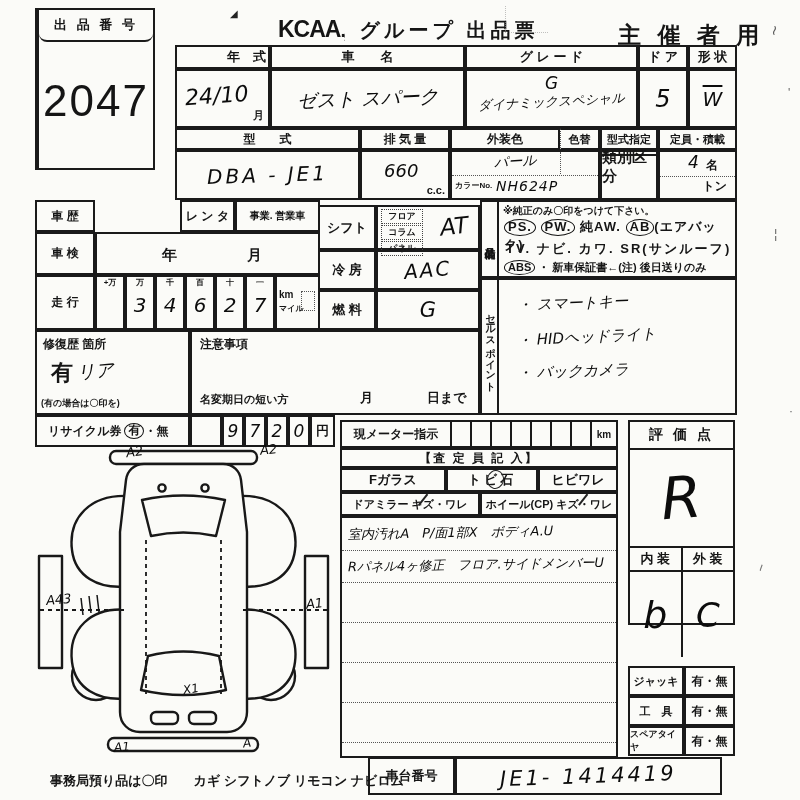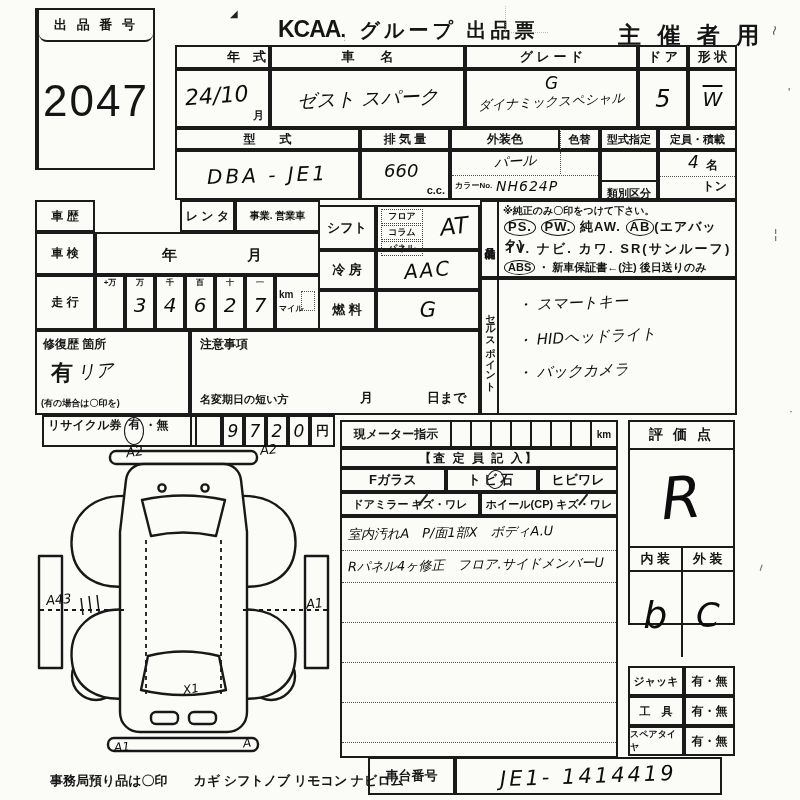--- a/index.html
+++ b/index.html
@@ -73,21 +73,21 @@
     <span class="abs" style="right:3px;bottom:2px;font-size:11px;font-weight:bold;">c.c.</span>
   </div>
   <div class="cell" style="left:450px;top:150px;width:150px;height:50px;">
     <div class="dot-v" style="left:108px;top:0;height:22px;"></div>
     <div class="dot-h" style="left:0;top:23px;width:146px;"></div>
     <span class="hw abs" style="left:42px;top:1px;font-size:14px;transform:rotate(-4deg);">パール</span>
     <span class="abs" style="left:3px;top:28px;font-size:8px;font-weight:bold;">カラーNo.</span>
     <span class="hw abs" style="left:44px;top:26px;font-size:14px;letter-spacing:1px;">NH624P</span>
   </div>
   <div class="cell" style="left:600px;top:150px;width:58px;height:50px;">
-    <div class="hdr" style="height:22px;font-size:11px;margin-top:28px;border-top:2px solid #1a1a1a;">類別区分</div>
+    <div class="hdr" style="height:22px;font-size:15px;margin-top:2px;border-top:2px solid #1a1a1a;">類別区分</div>
   </div>
   <div class="cell" style="left:658px;top:150px;width:79px;height:50px;">
     <div class="dot-h" style="left:0;top:24px;width:75px;"></div>
     <span class="hw abs" style="left:28px;top:0px;font-size:17px;">4</span>
     <span class="abs" style="left:46px;top:5px;font-size:12px;font-weight:bold;">名</span>
     <span class="abs" style="right:8px;bottom:3px;font-size:12px;font-weight:bold;">トン</span>
   </div>
 
   <div class="cell hdr" style="left:35px;top:200px;width:60px;height:32px;font-size:12px;">車 歴</div>
   <div class="cell hdr" style="left:180px;top:200px;width:55px;height:32px;font-size:12px;">レ ン タ</div>
@@ -137,21 +137,21 @@
     <div class="abs" style="left:4px;bottom:3px;font-size:9px;font-weight:bold;">(有の場合は〇印を)</div>
   </div>
 
   <div class="cell" style="left:190px;top:330px;width:290px;height:85px;">
     <div class="abs" style="left:8px;top:4px;font-size:12px;font-weight:bold;">注意事項</div>
     <div class="abs" style="left:8px;bottom:6px;font-size:11px;font-weight:bold;">名変期日の短い方</div>
     <span class="abs" style="left:168px;bottom:6px;font-size:13px;font-weight:bold;">月</span>
     <span class="abs" style="left:235px;bottom:6px;font-size:13px;font-weight:bold;">日まで</span>
   </div>
 
-  <div class="cell" style="left:42px;top:415px;width:155px;height:32px;display:flex;padding-left:4px;">
+  <div class="cell" style="left:35px;top:415px;width:155px;height:32px;display:flex;align-items:center;padding-left:11px;">
     <span style="font-size:12px;font-weight:bold;">リサイクル券</span>
     <span class="circle" style="font-size:12px;font-weight:bold;margin-left:3px;">有</span>
     <span style="font-size:12px;font-weight:bold;">・</span>
     <span style="font-size:12px;font-weight:bold;">無</span>
   </div>
   <div class="cell" style="left:190px;top:415px;width:32px;height:32px;"></div>
   <div class="cell cen hw" style="left:222px;top:415px;width:22px;height:32px;font-size:17px;">9</div>
   <div class="cell cen hw" style="left:244px;top:415px;width:22px;height:32px;font-size:17px;">7</div>
   <div class="cell cen hw" style="left:266px;top:415px;width:22px;height:32px;font-size:17px;">2</div>
   <div class="cell cen hw" style="left:288px;top:415px;width:22px;height:32px;font-size:17px;">0</div>

